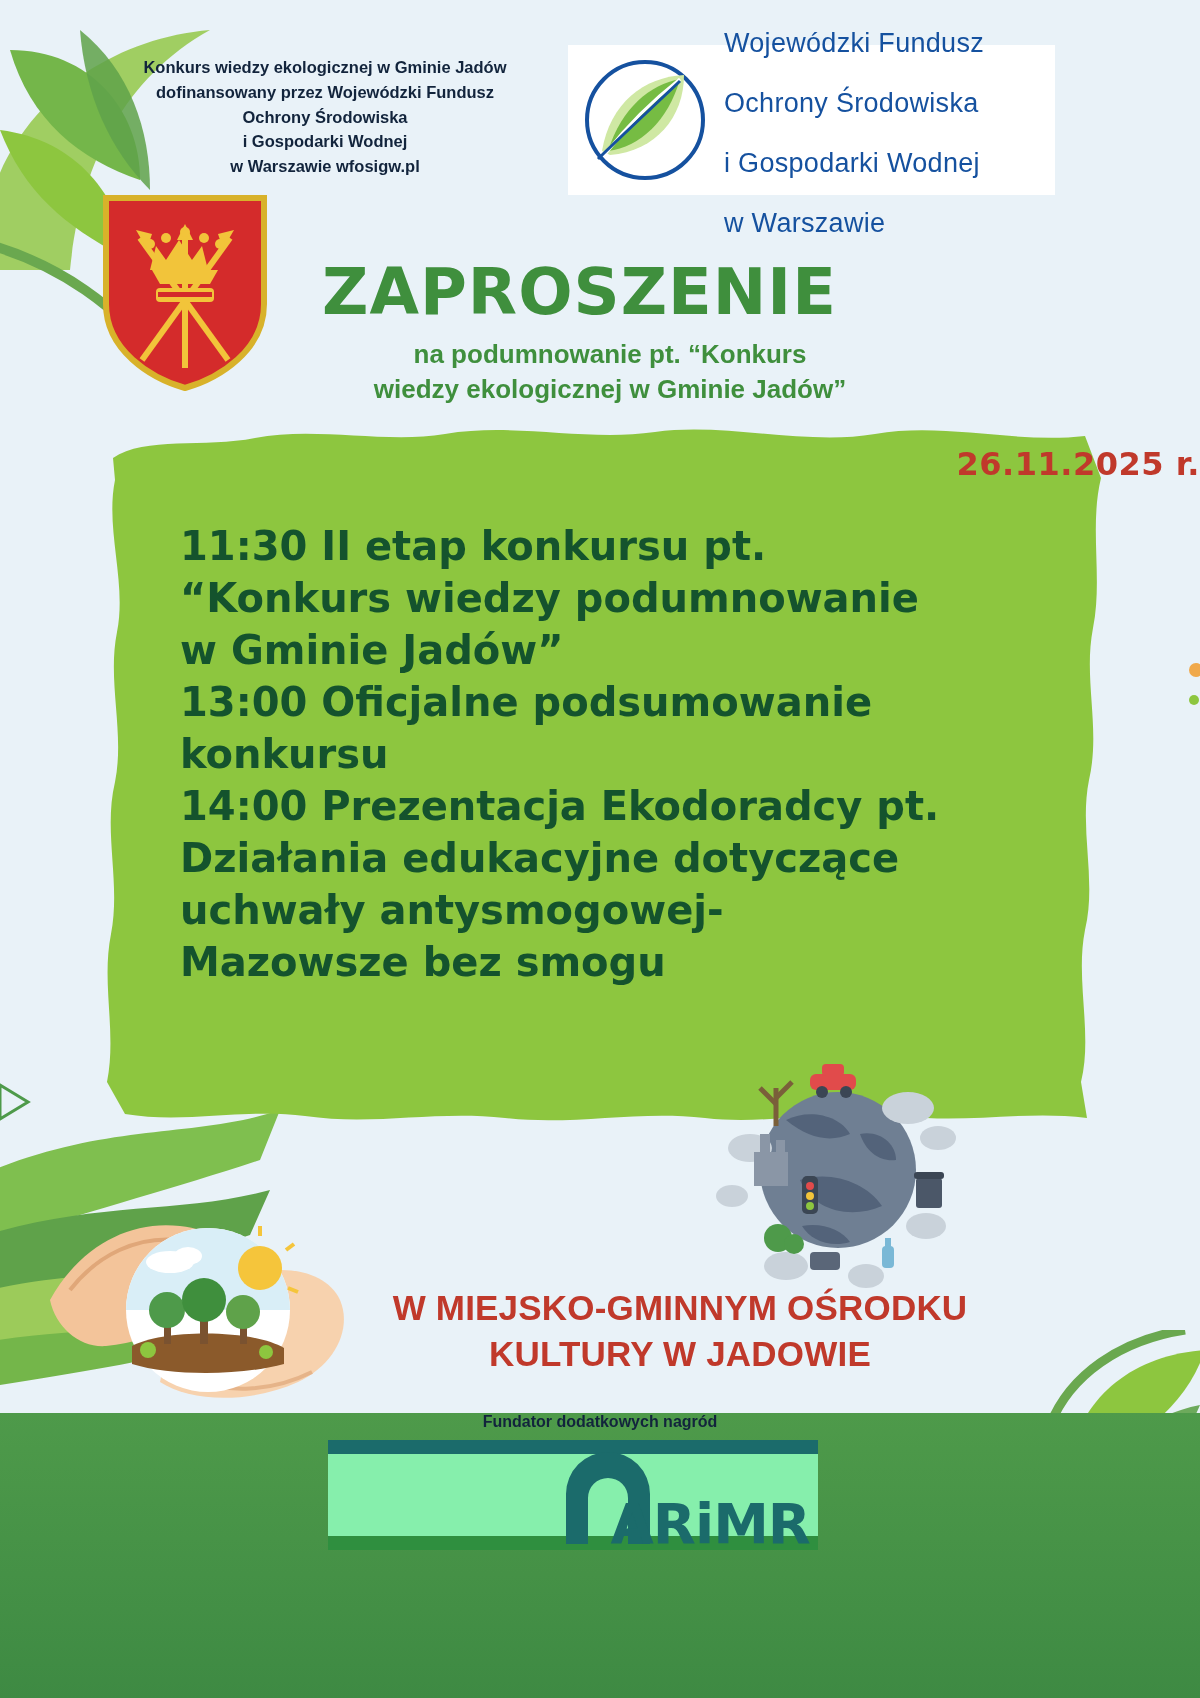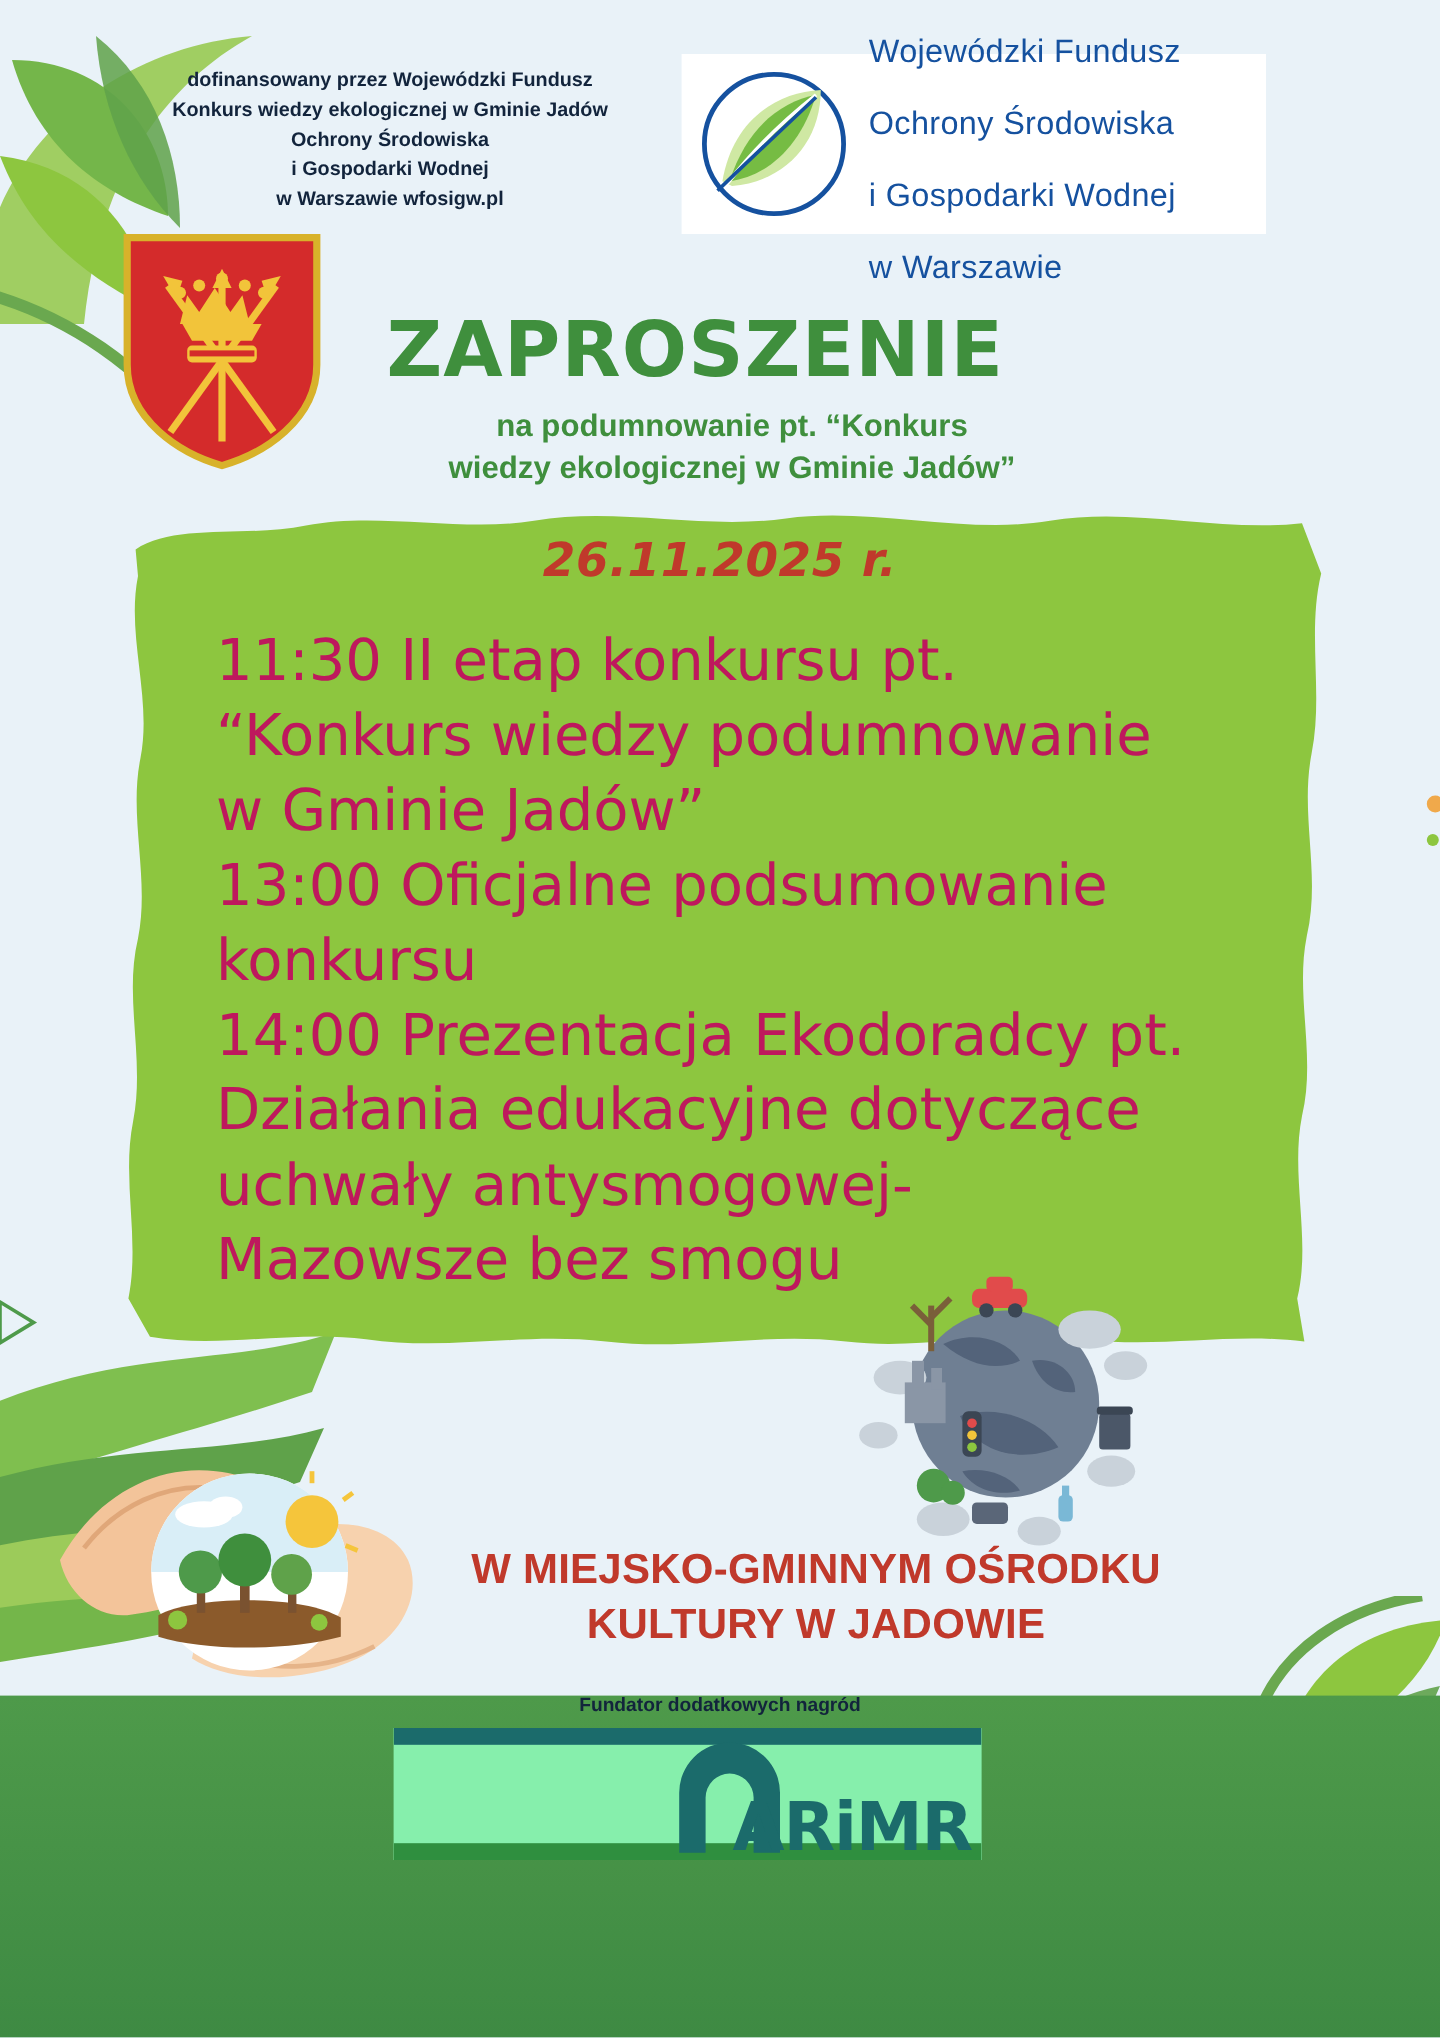--- a/index.html
+++ b/index.html
@@ -44,28 +44,28 @@
     font-family:"DejaVu Sans", sans-serif;
   }
   .title-sub {
     position:absolute; left:240px; top:337px; width:740px;
     font-size:26px; font-weight:bold; color:#3f8f3d; line-height:1.35;
     text-align:center;
   }
   .title-sub div { white-space:nowrap; }
 
   .date {
-    position:absolute; left:0; right:0; top:445px; text-align:center;
-    font-size:39px; font-weight:bold; color:#c0392b;
-    font-family:"DejaVu Sans", sans-serif; letter-spacing:.5px;font-style:italic;
+    position:absolute; left:0; right:0; top:445px; text-align:right;
+    font-size:32px; font-weight:bold; color:#c0392b;
+    font-family:"DejaVu Sans", sans-serif; letter-spacing:.5px;
   }
 
   .schedule {
     position:absolute; left:180px; top:520px; width:790px;
-    font-size:48px; font-weight:normal; color:#be185d; line-height:1.3;
+    font-size:40px; font-weight:bold; color:#14532d; line-height:1.3;
     font-family:"DejaVu Sans", sans-serif;
   }
   .schedule div { white-space:nowrap; }
 
   
   .venue {
     position:absolute; left:330px; top:1285px; width:700px;
     text-align:center; font-size:35px; font-weight:bold; color:#c0392b;
     line-height:1.3; letter-spacing:.2px;
   }
@@ -116,22 +116,22 @@
     <path d="M235 0 C170 10 120 45 100 95" stroke="#6aa84f" stroke-width="9" fill="none"></path>
     <path d="M250 75 C200 85 160 115 140 155 C190 150 232 120 250 75 Z" fill="#5fa24a" opacity=".9"></path>
   </svg>
 
   <svg class="deco" style="right:0px; top:660px; width:26px; height:60px;" viewBox="0 0 26 60">
     <circle cx="22" cy="10" r="7" fill="#f0a94b"></circle>
     <circle cx="20" cy="40" r="5" fill="#8dc63f"></circle>
   </svg>
 
   <div class="funder-text">
+    <div>Konkurs wiedzy ekologicznej w Gminie Jadów</div>
     <div>dofinansowany przez Wojewódzki Fundusz</div>
-    <div>Konkurs wiedzy ekologicznej w Gminie Jadów</div>
     <div>Ochrony Środowiska</div>
     <div>i Gospodarki Wodnej</div>
     <div>w Warszawie wfosigw.pl</div>
   </div>
 
   <div class="wfosigw">
     <svg class="circle" viewBox="0 0 130 130">
       <circle cx="65" cy="65" r="58" fill="none" stroke="#15519f" stroke-width="4"></circle>
       <path d="M22 96 C30 48 64 22 104 20 C104 62 76 96 30 100 Z" fill="#cfe8a3"></path>
       <path d="M100 24 C70 30 42 52 28 96 C60 92 88 66 100 24 Z" fill="#76bc43"></path>

